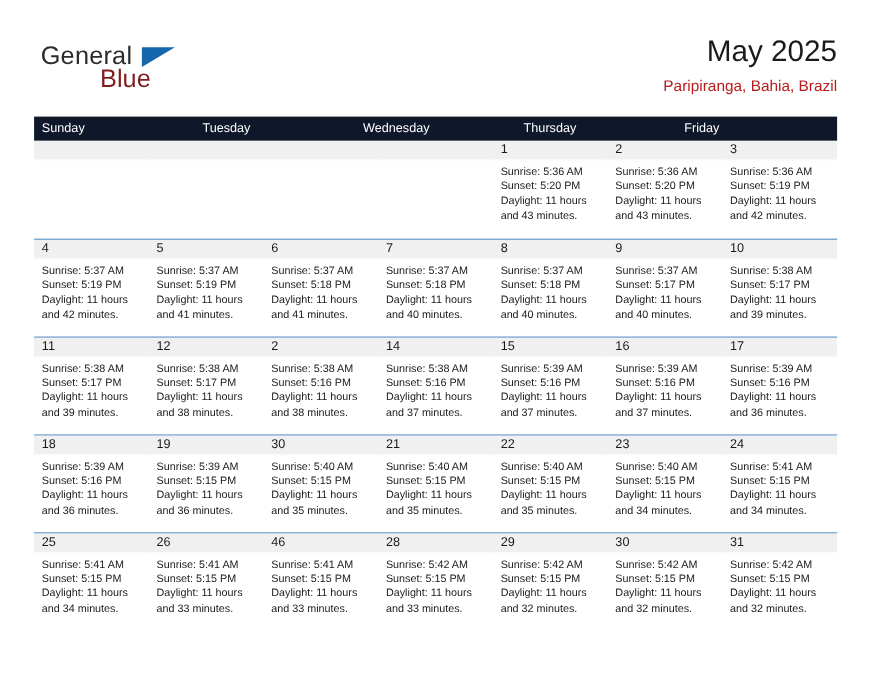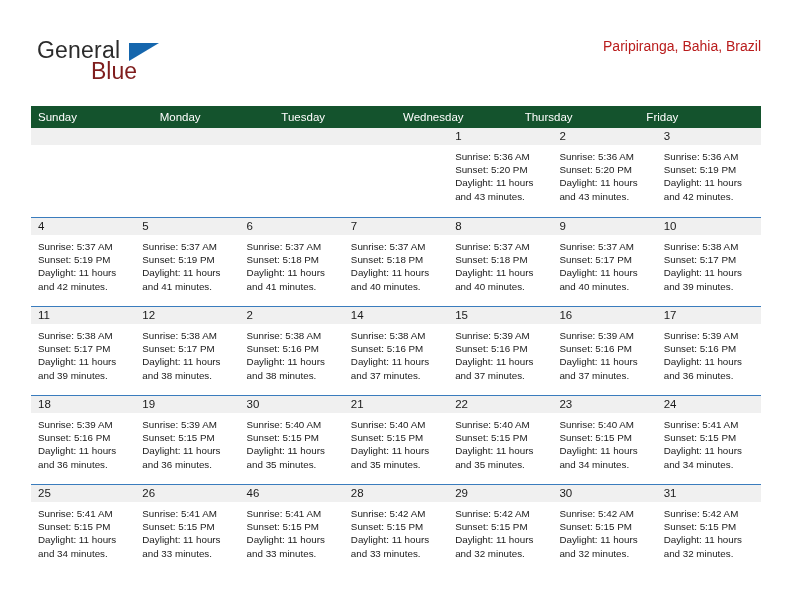--- a/index.html
+++ b/index.html
@@ -84,21 +84,21 @@
 
   
   .calendar {
     position: absolute;
     left: 31px;
     top: 106px;
     width: 730px;
   }
   .weekdays {
     display: flex;
-    background: #14532d;
+    background: #0f172a;
     height: 22px;
   }
   .weekday {
     flex: 1 1 0;
     color: #ffffff;
     font-size: 11.5px;
     line-height: 22px;
     padding-left: 7px;
     box-sizing: border-box;
     white-space: nowrap;
@@ -147,28 +147,28 @@
 
 <div class="page">
 
   <div class="header">
     <div class="brand">
       <span class="brand-general">General</span>
       <span class="brand-triangle"></span>
       <span class="brand-blue">Blue</span>
     </div>
     <div class="title-block">
+      <div class="cal-title">May 2025</div>
       <div class="cal-subtitle">Paripiranga, Bahia, Brazil</div>
     </div>
   </div>
 
   <div class="calendar">
     <div class="weekdays">
       <div class="weekday">Sunday</div>
-      <div class="weekday">Monday</div>
       <div class="weekday">Tuesday</div>
       <div class="weekday">Wednesday</div>
       <div class="weekday">Thursday</div>
       <div class="weekday">Friday</div>
     </div>
     <div id="weeks-container">
         <div class="week">
           <div class="daycell empty">
             <div class="daynum-band">
               <div class="daynum"></div>

